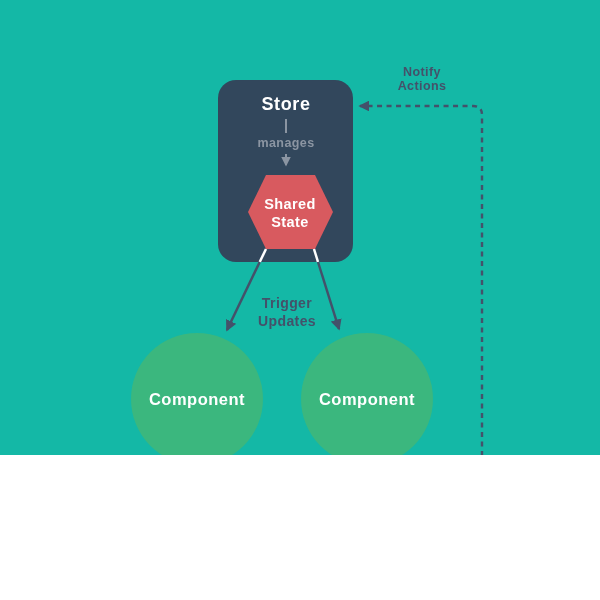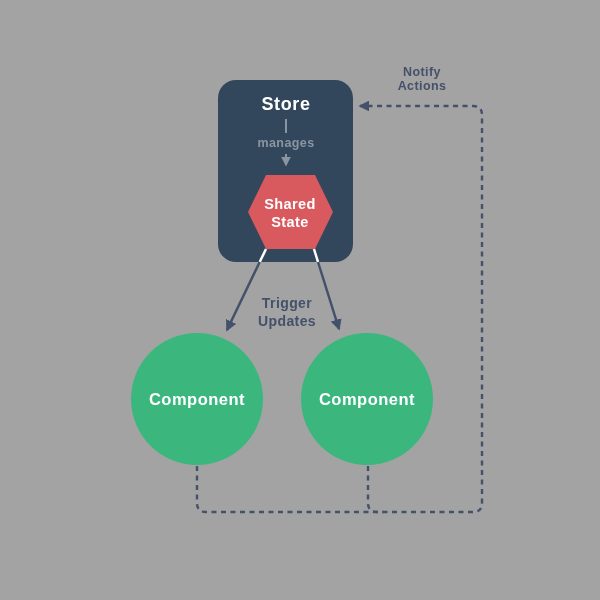--- a/index.html
+++ b/index.html
@@ -3,22 +3,22 @@
 <meta charset="utf-8">
 <style>
   html, body {
     margin: 0;
     padding: 0;
     background: #ffffff;
   }
   .stage {
     position: relative;
     width: 600px;
-    height: 600px;
-    background: #a3a3a3;
+    height: 455px;
+    background: #14b8a6;
     overflow: hidden;
     font-family: "Liberation Sans", sans-serif;
   }
   svg text {
     font-family: "Liberation Sans", sans-serif;
     font-weight: bold;
   }
   .title-lg   { font-size: 18px; letter-spacing: 0.6px; }
   .label-md   { font-size: 14px; letter-spacing: 0.4px; }
   .label-hex  { font-size: 14.5px; letter-spacing: 0.4px; }

